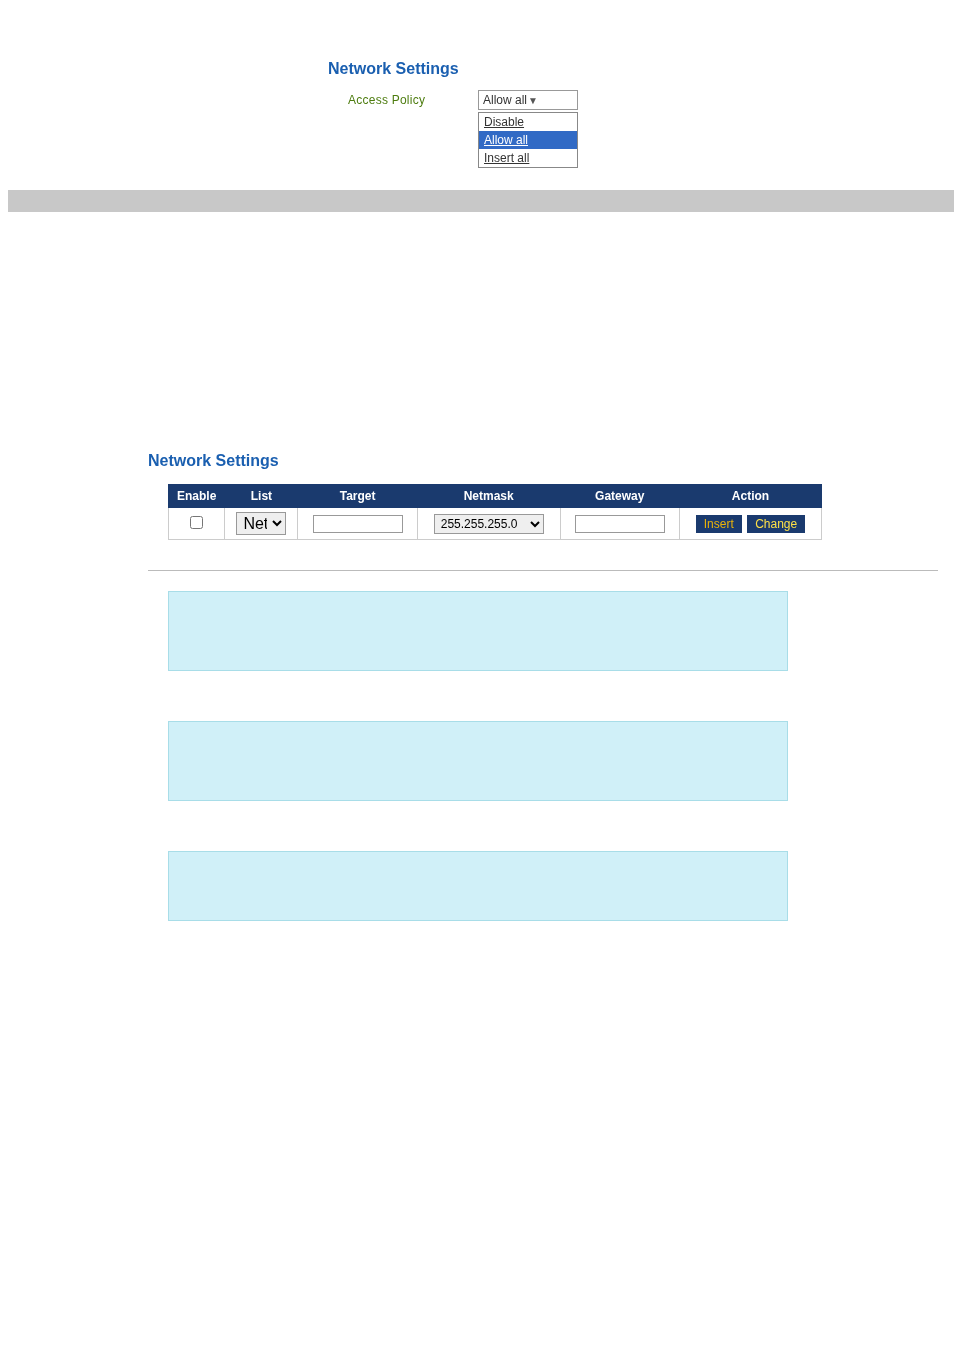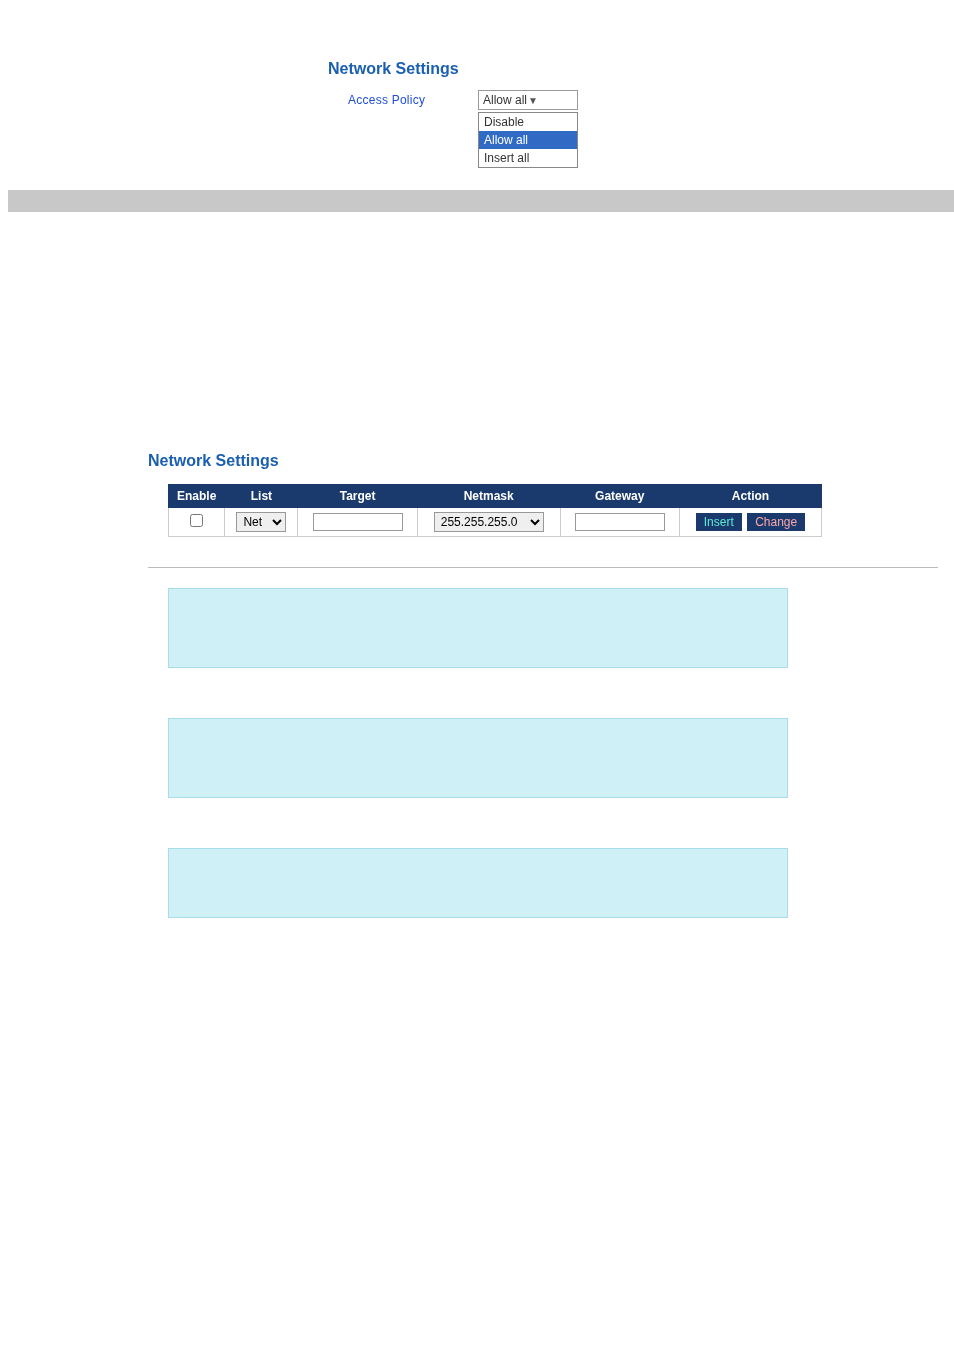--- a/index.html
+++ b/index.html
@@ -54,21 +54,21 @@
 
     .form-row {
       display: flex;
       align-items: flex-start;
       margin-bottom: 6px;
     }
 
     .form-label {
       width: 130px;
       font-size: 12px;
-      color: #1d4ed8;
+      color: #4d7c0f;
       padding-top: 3px;
       letter-spacing: 0.02em;
     }
 
     .form-control-area {
       position: relative;
     }
 
     
     .dropdown-container {
@@ -105,20 +105,21 @@
       border: 1px solid #888;
       background: #fff;
       z-index: 100;
       font-size: 12px;
     }
 
     .dropdown-item {
       padding: 2px 5px;
       cursor: pointer;
       white-space: nowrap;
+      text-decoration: underline;
     }
 
     .dropdown-item.selected {
       background: #316ac5;
       color: #fff;
     }
 
     
     .gray-bar {
       width: 100%;
@@ -164,21 +165,21 @@
       border: 1px solid #ccc;
       text-align: center;
     }
 
     .route-table tbody td:first-child {
       width: 50px;
     }
 
     .type-select {
       border: 1px solid #999;
-      font-size: 12px;
+      font-size: 16px;
       padding: 1px 2px;
       width: 50px;
     }
 
     .netmask-select {
       border: 1px solid #999;
       font-size: 12px;
       padding: 1px 2px;
       width: 110px;
     }
@@ -192,31 +193,31 @@
 
     .gateway-input {
       border: 1px solid #999;
       font-size: 12px;
       padding: 1px 4px;
       width: 90px;
     }
 
     .btn-insert {
       background: #1a3a6e;
-      color: #5eead4;
+      color: #eab308;
       border: none;
       padding: 2px 8px;
       font-size: 12px;
       cursor: pointer;
       margin-right: 2px;
     }
 
     .btn-change {
       background: #1a3a6e;
-      color: #fca5a5;
+      color: #fde047;
       border: none;
       padding: 2px 8px;
       font-size: 12px;
       cursor: pointer;
     }
 
     
     .thin-divider {
       width: 790px;
       border: none;

